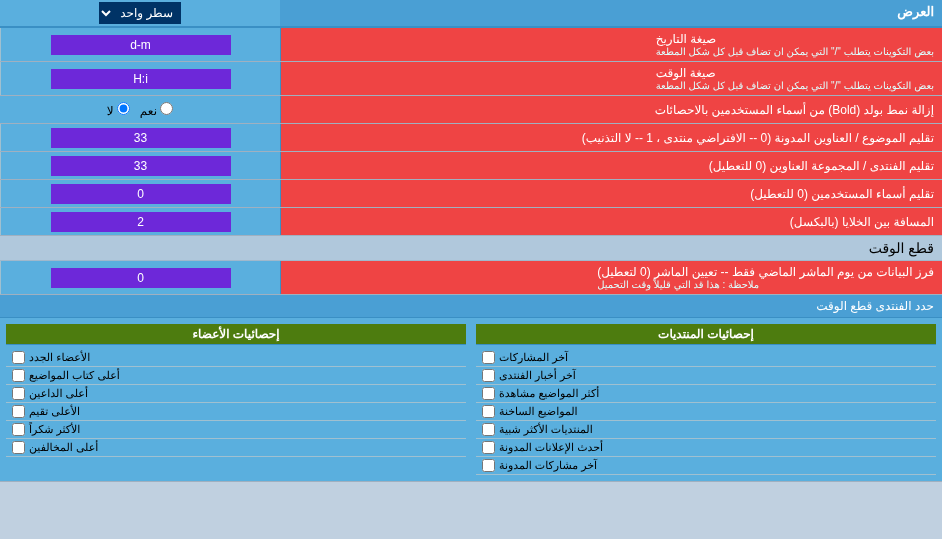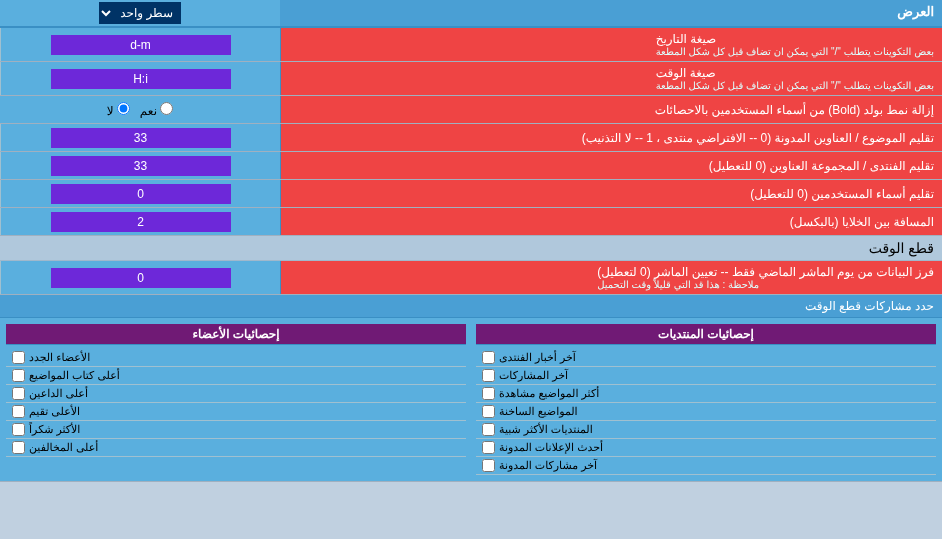--- a/index.html
+++ b/index.html
@@ -114,21 +114,21 @@
     }
     
     .checkboxes-section {
       background: #5aafde;
       padding: 6px;
       display: flex;
       gap: 10px;
       border-bottom: 1px solid #a0b0c0;
     }
     .checkbox-col-header {
-      background: #701a75;
+      background: #4d7c0f;
       color: #fff;
       text-align: center;
       padding: 3px 6px;
       font-weight: bold;
       font-size: 12px;
       width: 100%;
       margin-bottom: 4px;
       border-bottom: 1px solid #3a8fc4;
     }
     .checkbox-col {
@@ -257,33 +257,33 @@
         <span>فرز البيانات من يوم الماشر الماضي فقط -- تعيين الماشر (0 لتعطيل)</span>
         <span class="sub-text">ملاحظة : هذا قد التي قليلاً وقت التحميل</span>
       </div>
     </div>
     <div class="input-cell">
       <input class="input-field" type="text" value="0" style="">
     </div>
   </div>
 
   <div class="limit-row">
-    <span>حدد مشاركات قطع الوقت</span>
+    <span>حدد الفنتدى قطع الوقت</span>
   </div>
 
   <div class="checkboxes-section">
 
     <div class="checkbox-col">
       <div class="checkbox-col-header">إحصائيات المنتديات</div>
       <div class="checkbox-item">
+        <span>آخر المشاركات</span>
+        <input type="checkbox" style="">
+      </div>
+      <div class="checkbox-item">
         <span>آخر أخبار الفنتدى</span>
-        <input type="checkbox" style="">
-      </div>
-      <div class="checkbox-item">
-        <span>آخر المشاركات</span>
         <input type="checkbox" style="">
       </div>
       <div class="checkbox-item">
         <span>أكثر المواضيع مشاهدة</span>
         <input type="checkbox" style="">
       </div>
       <div class="checkbox-item">
         <span>المواضيع الساخنة</span>
         <input type="checkbox" style="">
       </div>

